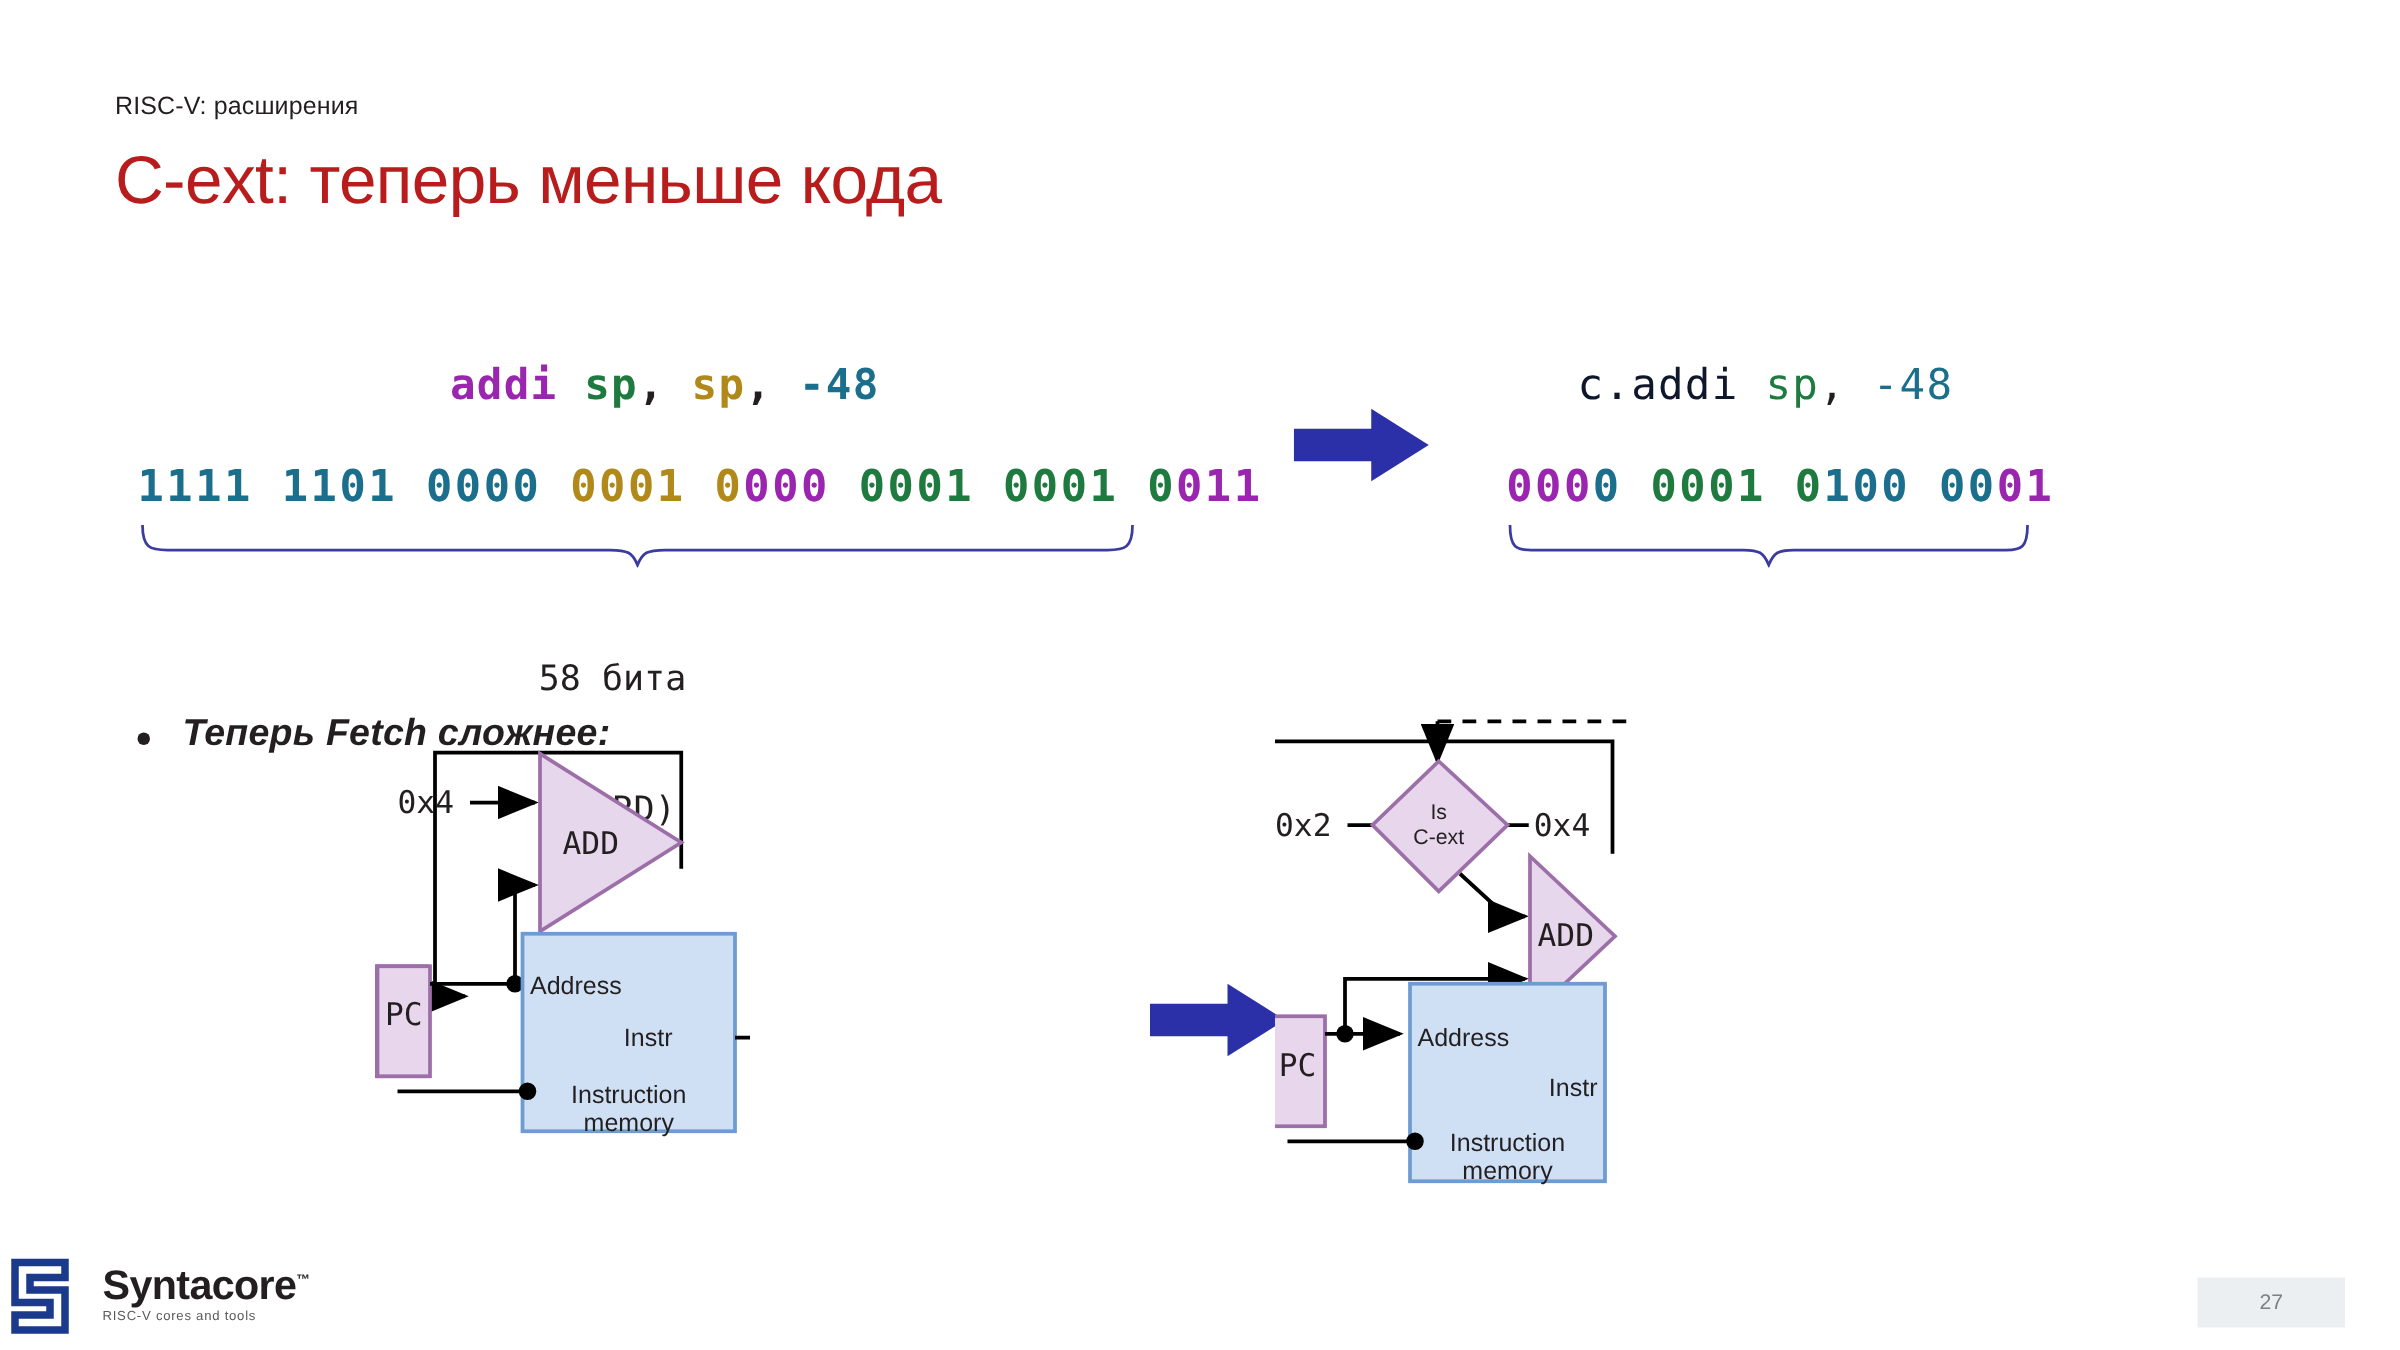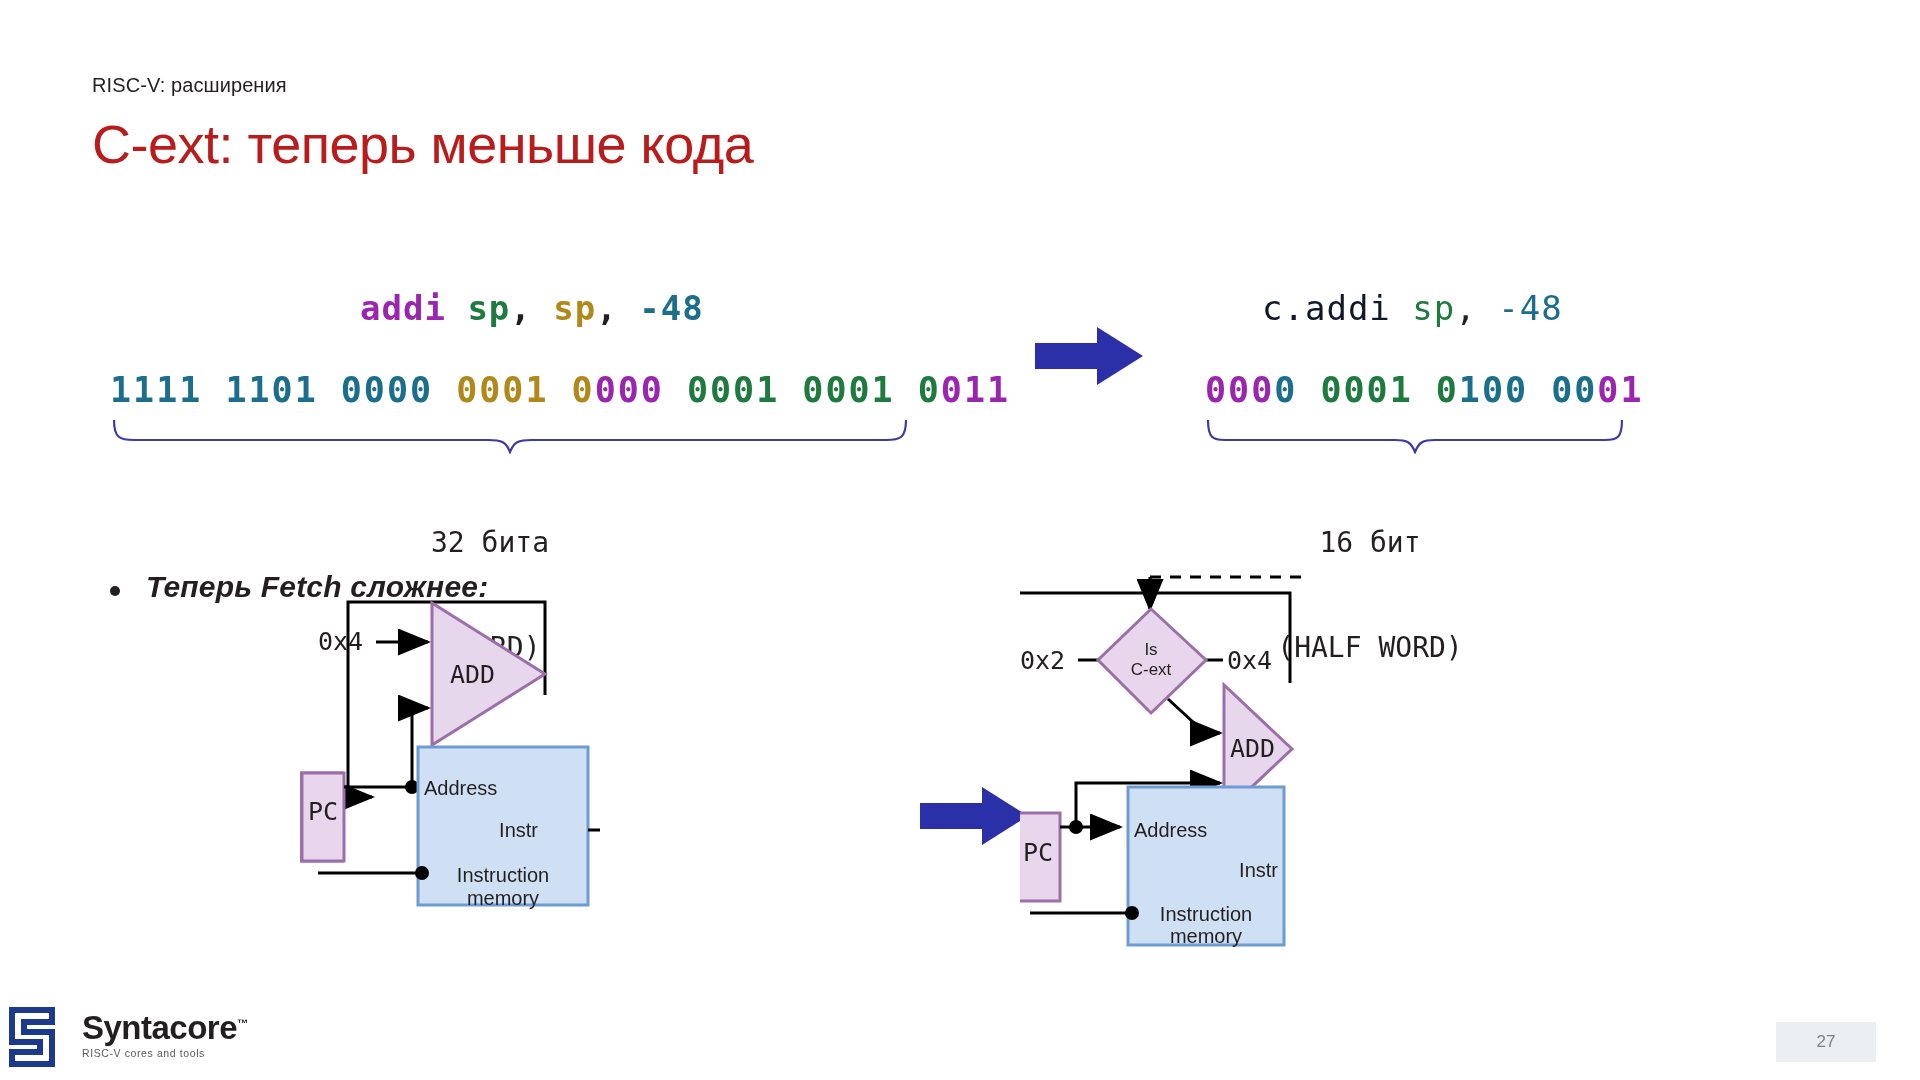--- a/index.html
+++ b/index.html
@@ -55,21 +55,21 @@
 
   
   .logo{position:absolute;left:8px;bottom:12px;display:flex;align-items:center;}
   .logo-mark{width:60px;height:62px;}
   .logo-text{margin-left:14px;margin-bottom:4px;}
   .logo-word{font-size:33px;color:#231f20;font-weight:600;letter-spacing:-.5px;line-height:1;}
   .logo-tm{font-size:11px;vertical-align:super;}
   .logo-sub{font-size:10.5px;color:#5a5a5a;letter-spacing:.6px;margin-top:3px;}
   .pagebox{
     position:absolute;right:44px;bottom:18px;
-    width:100px;height:40px;background:#eceff1;
+    width:118px;height:40px;background:#eceff1;
     display:flex;align-items:center;justify-content:center;
     font-size:17px;color:#7b8287;
   }
 </style>
 </head>
 <body>
 
 <div class="slide">
 
   <div class="kicker">RISC-V: расширения</div>
@@ -79,42 +79,38 @@
   <div class="asm mono" id="asm-left"><span style="color: rgb(154, 38, 176);">addi</span><span style="color: rgb(35, 31, 32);"> </span><span style="color: rgb(31, 122, 63);">sp</span><span style="color: rgb(35, 31, 32);">, </span><span style="color: rgb(176, 137, 26);">sp</span><span style="color: rgb(35, 31, 32);">, </span><span style="color: rgb(27, 110, 140);">-48</span></div>
   <div class="bin mono" id="bin-left"><span style="color: rgb(27, 110, 140);">1</span><span style="color: rgb(27, 110, 140);">1</span><span style="color: rgb(27, 110, 140);">1</span><span style="color: rgb(27, 110, 140);">1</span><span> </span><span style="color: rgb(27, 110, 140);">1</span><span style="color: rgb(27, 110, 140);">1</span><span style="color: rgb(27, 110, 140);">0</span><span style="color: rgb(27, 110, 140);">1</span><span> </span><span style="color: rgb(27, 110, 140);">0</span><span style="color: rgb(27, 110, 140);">0</span><span style="color: rgb(27, 110, 140);">0</span><span style="color: rgb(27, 110, 140);">0</span><span> </span><span style="color: rgb(176, 137, 26);">0</span><span style="color: rgb(176, 137, 26);">0</span><span style="color: rgb(176, 137, 26);">0</span><span style="color: rgb(176, 137, 26);">1</span><span> </span><span style="color: rgb(176, 137, 26);">0</span><span style="color: rgb(154, 38, 176);">0</span><span style="color: rgb(154, 38, 176);">0</span><span style="color: rgb(154, 38, 176);">0</span><span> </span><span style="color: rgb(31, 122, 63);">0</span><span style="color: rgb(31, 122, 63);">0</span><span style="color: rgb(31, 122, 63);">0</span><span style="color: rgb(31, 122, 63);">1</span><span> </span><span style="color: rgb(31, 122, 63);">0</span><span style="color: rgb(31, 122, 63);">0</span><span style="color: rgb(31, 122, 63);">0</span><span style="color: rgb(31, 122, 63);">1</span><span> </span><span style="color: rgb(31, 122, 63);">0</span><span style="color: rgb(154, 38, 176);">0</span><span style="color: rgb(154, 38, 176);">1</span><span style="color: rgb(154, 38, 176);">1</span></div>
 
   <div class="brace" style="left:110px;top:418px;">
     <svg width="800" height="36" viewBox="0 0 800 36">
       <path d="M4,2 C4,20 10,22 24,22 L378,22 C392,22 396,24 400,34
                C404,24 408,22 422,22 L776,22 C790,22 796,20 796,2" fill="none" stroke="#3B3BA0" stroke-width="2.2"></path>
     </svg>
   </div>
   <div class="cap mono" id="cap-left">
-    <div>32 бита</div>
+    <div>58 бита</div>
     <div>(WORD)</div>
   </div>
 
   <div class="bigarrow" style="left:1035px;top:325px;">
     <svg width="110" height="62" viewBox="0 0 110 62">
       <path d="M0,18 L62,18 L62,2 L108,31 L62,60 L62,44 L0,44 Z" fill="#2B2FA8"></path>
     </svg>
   </div>
 
   <div class="asm mono" id="asm-right"><span style="color: #0f172a;">c.addi</span><span style="color: rgb(35, 31, 32);"> </span><span style="color: rgb(31, 122, 63);">sp</span><span style="color: rgb(35, 31, 32);">, </span><span style="color: rgb(27, 110, 140);">-48</span></div>
   <div class="bin mono" id="bin-right"><span style="color: rgb(154, 38, 176);">0</span><span style="color: rgb(154, 38, 176);">0</span><span style="color: rgb(154, 38, 176);">0</span><span style="color: rgb(27, 110, 140);">0</span><span> </span><span style="color: rgb(31, 122, 63);">0</span><span style="color: rgb(31, 122, 63);">0</span><span style="color: rgb(31, 122, 63);">0</span><span style="color: rgb(31, 122, 63);">1</span><span> </span><span style="color: rgb(31, 122, 63);">0</span><span style="color: rgb(27, 110, 140);">1</span><span style="color: rgb(27, 110, 140);">0</span><span style="color: rgb(27, 110, 140);">0</span><span> </span><span style="color: rgb(27, 110, 140);">0</span><span style="color: rgb(27, 110, 140);">0</span><span style="color: rgb(154, 38, 176);">0</span><span style="color: rgb(154, 38, 176);">1</span></div>
 
   <div class="brace" style="left:1205px;top:418px;">
     <svg width="420" height="36" viewBox="0 0 420 36">
       <path d="M3,2 C3,20 8,22 20,22 L190,22 C202,22 206,24 210,34
                C214,24 218,22 230,22 L400,22 C412,22 417,20 417,2" fill="none" stroke="#3B3BA0" stroke-width="2.2"></path>
     </svg>
-  </div>
-  <div class="cap mono" id="cap-right">
-    <div>16 бит</div>
-    <div>(HALF WORD)</div>
   </div>
 
   <div class="bullet" id="bullet2">
     <span class="dot"></span>
     <span class="btext">Теперь Fetch сложнее:</span>
   </div>
 
   <div class="bigarrow" style="left:920px;top:785px;">
     <svg width="110" height="62" viewBox="0 0 110 62">
       <path d="M0,18 L62,18 L62,2 L108,31 L62,60 L62,44 L0,44 Z" fill="#2B2FA8"></path>

